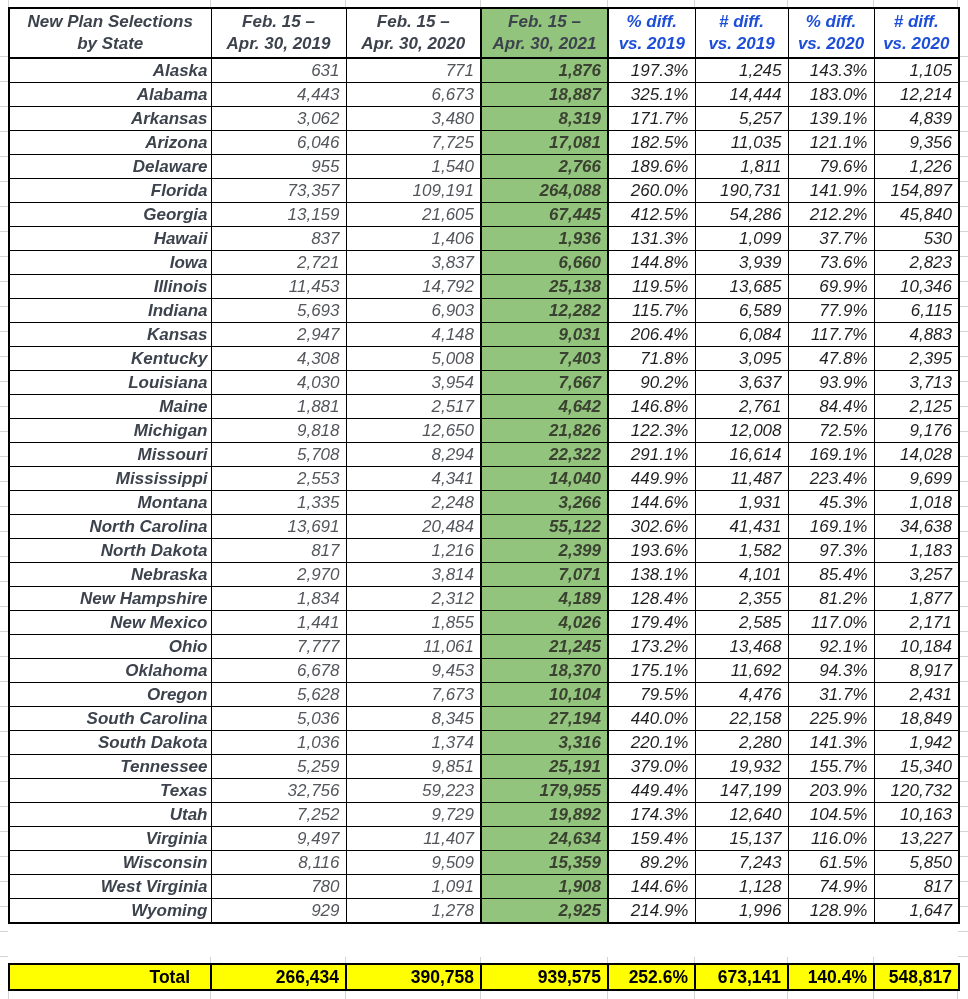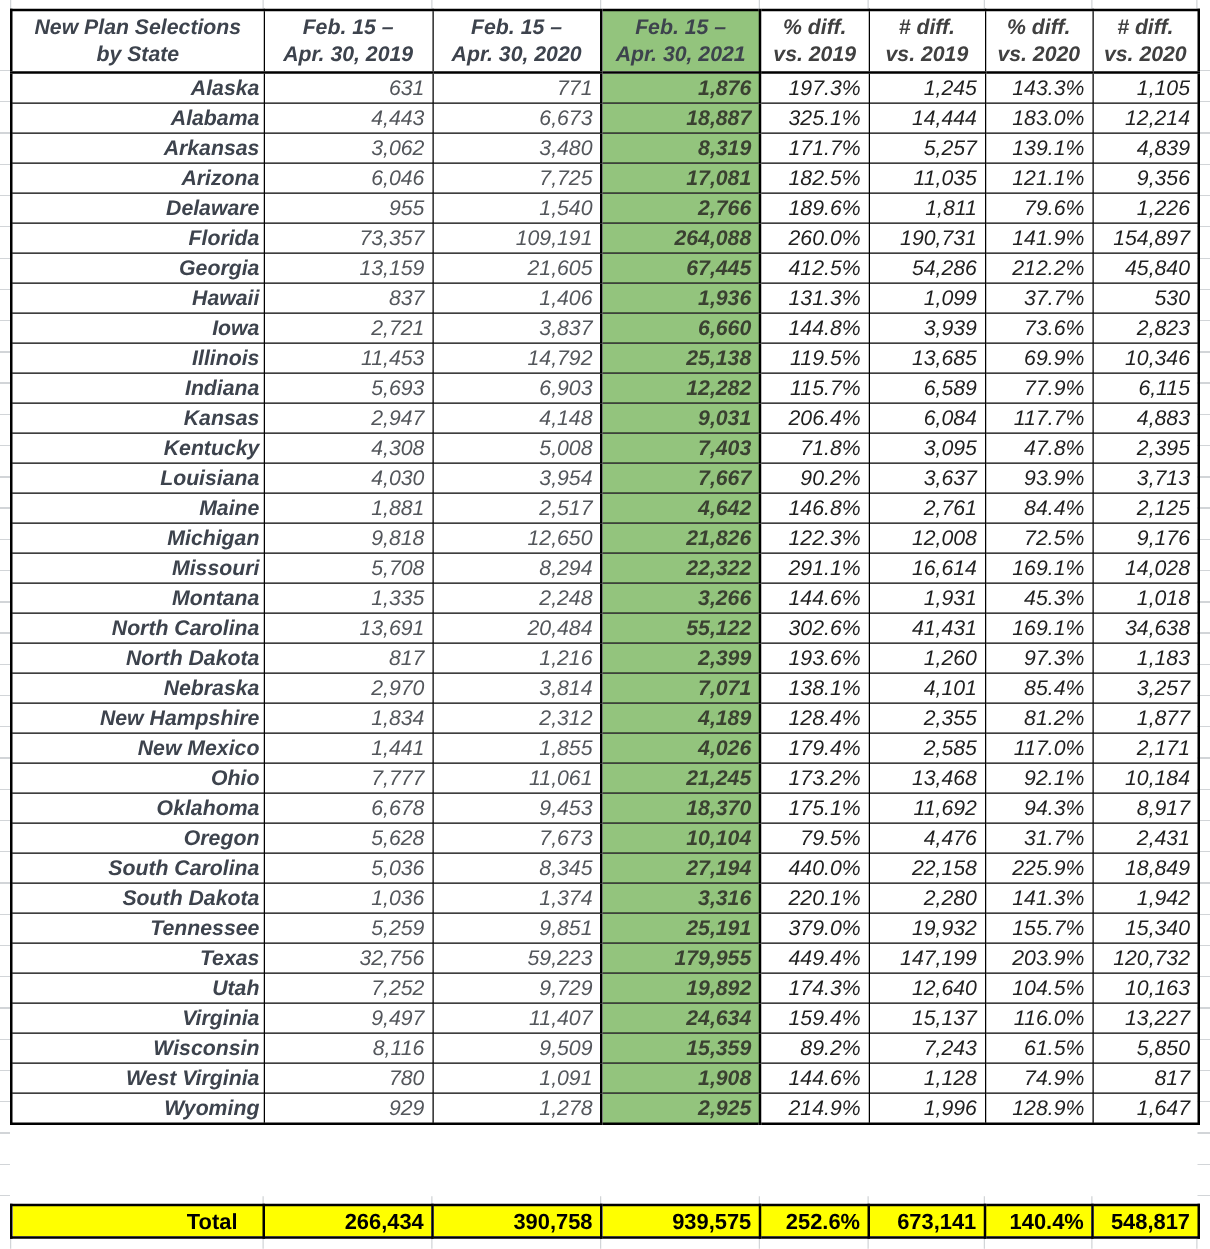--- a/index.html
+++ b/index.html
@@ -11,21 +11,21 @@
   #main-table { position:absolute; left:8px; top:7px; width:950px; border:2px solid #000;font-style:italic; }
   #total-table { position:absolute; left:8px; top:963px; width:950px; border:2px solid #000; }
 
   th, td { white-space:nowrap; overflow:hidden; }
 
   #main-table th {
     border:1px solid #000; border-bottom:2px solid #000;
     height:48px; font-weight:bold; font-size:17px; line-height:1.32;
     text-align:center; color:#3d434d; padding:0 2px;
   }
-  #main-table th.h-diff { color:#404040; }
+  #main-table th.h-diff { color:#1d4ed8; }
   #main-table th.h-2021 { background:var(--green); border-left:2px solid #000; border-right:2px solid #000; }
 
   #main-table tbody td {
     border:1px solid #000; height:23px; font-size:17px;
     text-align:right; padding:0 6px 0 0; color:#53565b;
   }
   #main-table tbody td.c-state { font-weight:bold; color:#3d434d; padding-right:3px; }
   #main-table tbody td.c-green {
     background:var(--green); font-weight:bold; color:#3a4131;
     border-left:2px solid #000; border-right:2px solid #000;margin-top:16px;
@@ -287,20 +287,30 @@
     <td class="c-state">Missouri</td>
     <td class="c-gray">5,708</td>
     <td class="c-gray">8,294</td>
     <td class="c-green">22,322</td>
     <td class="c-diff">291.1%</td>
     <td class="c-diff">16,614</td>
     <td class="c-diff">169.1%</td>
     <td class="c-diff">14,028</td>
   </tr>
 
+  <tr>
+    <td class="c-state">Mississippi</td>
+    <td class="c-gray">2,553</td>
+    <td class="c-gray">4,341</td>
+    <td class="c-green">14,040</td>
+    <td class="c-diff">449.9%</td>
+    <td class="c-diff">11,487</td>
+    <td class="c-diff">223.4%</td>
+    <td class="c-diff">9,699</td>
+  </tr>
 
   <tr>
     <td class="c-state">Montana</td>
     <td class="c-gray">1,335</td>
     <td class="c-gray">2,248</td>
     <td class="c-green">3,266</td>
     <td class="c-diff">144.6%</td>
     <td class="c-diff">1,931</td>
     <td class="c-diff">45.3%</td>
     <td class="c-diff">1,018</td>
@@ -316,21 +326,21 @@
     <td class="c-diff">169.1%</td>
     <td class="c-diff">34,638</td>
   </tr>
 
   <tr>
     <td class="c-state">North Dakota</td>
     <td class="c-gray">817</td>
     <td class="c-gray">1,216</td>
     <td class="c-green">2,399</td>
     <td class="c-diff">193.6%</td>
-    <td class="c-diff">1,260</td>
+    <td class="c-diff">1,582</td>
     <td class="c-diff">97.3%</td>
     <td class="c-diff">1,183</td>
   </tr>
 
   <tr>
     <td class="c-state">Nebraska</td>
     <td class="c-gray">2,970</td>
     <td class="c-gray">3,814</td>
     <td class="c-green">7,071</td>
     <td class="c-diff">138.1%</td>

